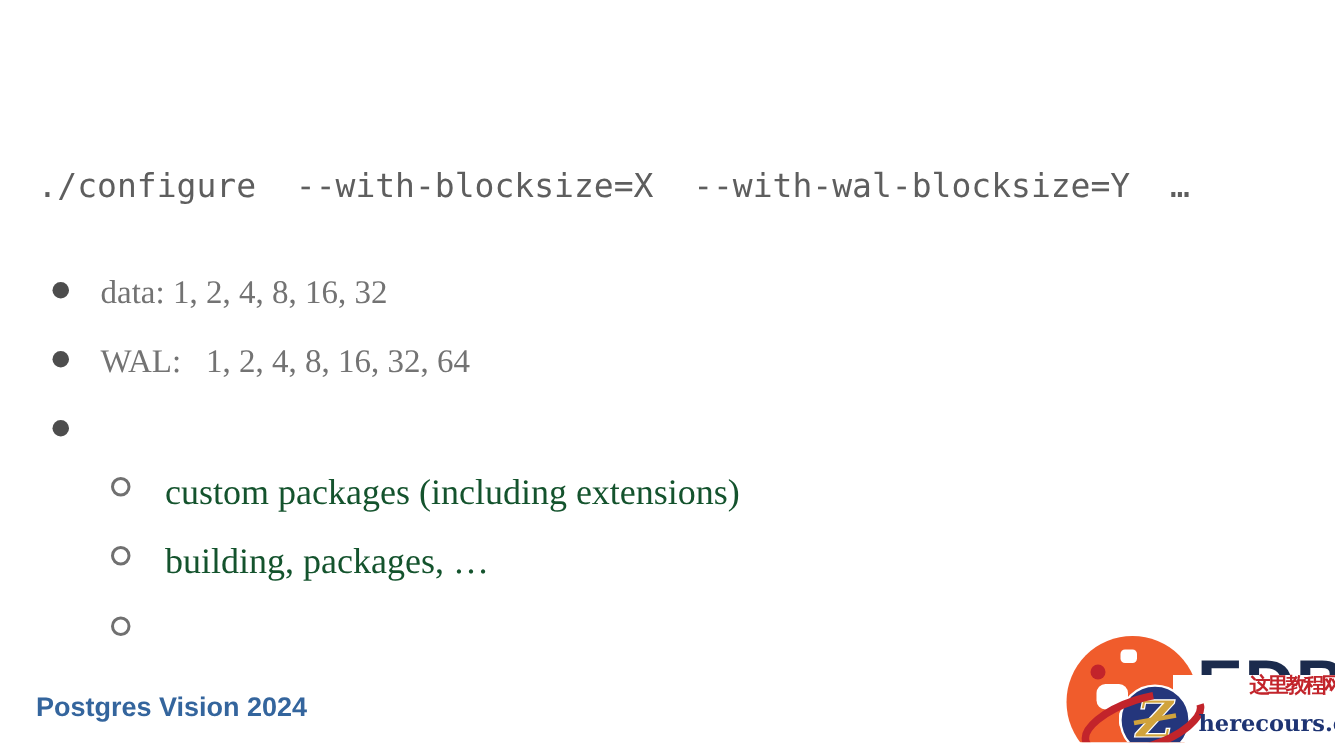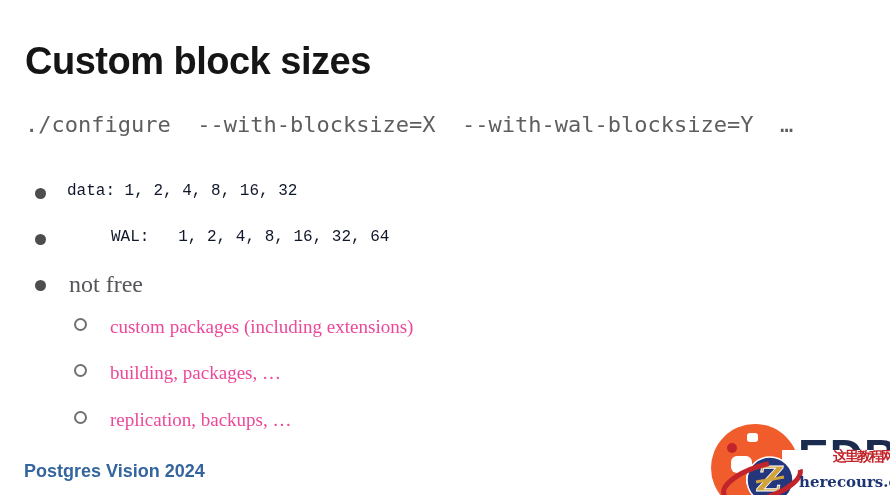--- a/index.html
+++ b/index.html
@@ -8,31 +8,31 @@
   .abs{position:absolute;}
 
   .title{left:25px;top:40px;font-size:38px;font-weight:700;color:#151515;letter-spacing:-0.5px;}
   .code{left:25px;top:112px;font-family:"DejaVu Sans Mono",monospace;font-size:22px;
         color:#5e5e5e;white-space:pre;text-align:center;}
 
   .dot{width:11px;height:11px;border-radius:50%;background:#4d4d4d;}
   .dot1{left:35px;top:188px;}
   .dot2{left:35px;top:234px;}
   .dot3{left:35px;top:280px;}
-  .mono-item{font-family:Liberation Mono, monospace;font-size:16px;color:#0f172a;white-space:pre;}
+  .mono-item{font-family:Liberation Serif, serif;font-size:22px;color:#737373;white-space:pre;}
   .bt1{left:67px;top:182px;}
-  .bt2{left:67px;top:228px;margin-left:44px;}
+  .bt2{left:67px;top:228px;}
   .serif-item{font-family:"Liberation Serif","DejaVu Serif",serif;font-size:24px;color:#55555a;}
   .bt3{left:69px;top:271px;}
 
   .circ{width:9px;height:9px;border:2px solid #707070;border-radius:50%;background:#fff;}
   .c1{left:74px;top:318px;}
   .c2{left:74px;top:364px;}
   .c3{left:74px;top:411px;}
-  .sub{font-family:"Liberation Serif","DejaVu Serif",serif;font-size:19px;color:#ec4899;}
+  .sub{font-family:"Liberation Serif","DejaVu Serif",serif;font-size:24px;color:#14532d;}
   .st1{left:110px;top:316px;}
   .st2{left:110px;top:362px;}
   .st3{left:110px;top:409px;}
 
   .footer{left:24px;top:461px;font-size:18px;font-weight:700;color:#34659d;}
 
   
   .edb-circle{left:711px;top:424px;width:88px;height:88px;border-radius:50%;background:#f05c2c;z-index:1;}
   .edb-cut{background:#ffffff;z-index:1;}
   .cutA{left:731px;top:456px;width:21px;height:17px;border-radius:6px;}
@@ -46,41 +46,38 @@
   .wm-name{left:795px;top:448px;font-size:14px;font-weight:700;color:#c2242b;letter-spacing:-2px;
            font-family:"DejaVu Sans",sans-serif;z-index:3;white-space:nowrap;margin-left:38px;}
   .wm-url{left:799px;top:473px;font-size:15px;font-weight:700;color:#1e3473;
           font-family:"DejaVu Serif","Liberation Serif",serif;z-index:3;}
 </style>
 </head>
 <body>
 
 <div class="slide">
 
-  <div class="abs title">Custom block sizes</div>
 
   <div class="abs code">./configure  --with-blocksize=X  --with-wal-blocksize=Y  …</div>
 
   <span class="abs dot dot1"></span>
   <div class="abs mono-item bt1">data: 1, 2, 4, 8, 16, 32</div>
 
   <span class="abs dot dot2"></span>
   <div class="abs mono-item bt2">WAL:   1, 2, 4, 8, 16, 32, 64</div>
 
   <span class="abs dot dot3"></span>
-  <div class="abs serif-item bt3">not free</div>
 
   <span class="abs circ c1"></span>
   <div class="abs sub st1">custom packages (including extensions)</div>
 
   <span class="abs circ c2"></span>
   <div class="abs sub st2">building, packages, …</div>
 
   <span class="abs circ c3"></span>
-  <div class="abs sub st3">replication, backups, …</div>
 
   <div class="abs footer">Postgres Vision 2024</div>
 
   <div class="abs edb-circle"></div>
   <div class="abs edb-cut cutA"></div>
   <div class="abs edb-cut cutB"></div>
   <div class="abs edb-cut cutC"></div>
   <div class="abs edb-word">EDB</div>
 
   <div class="abs wm-box"></div>

